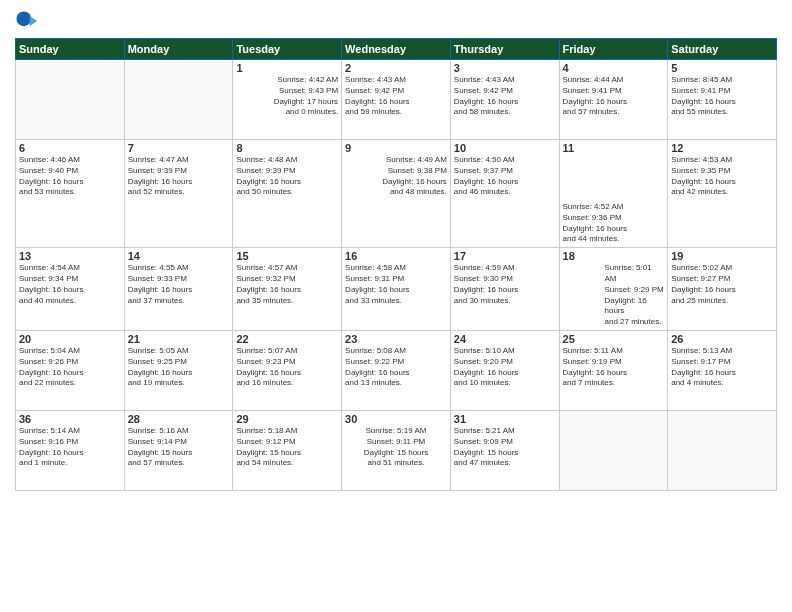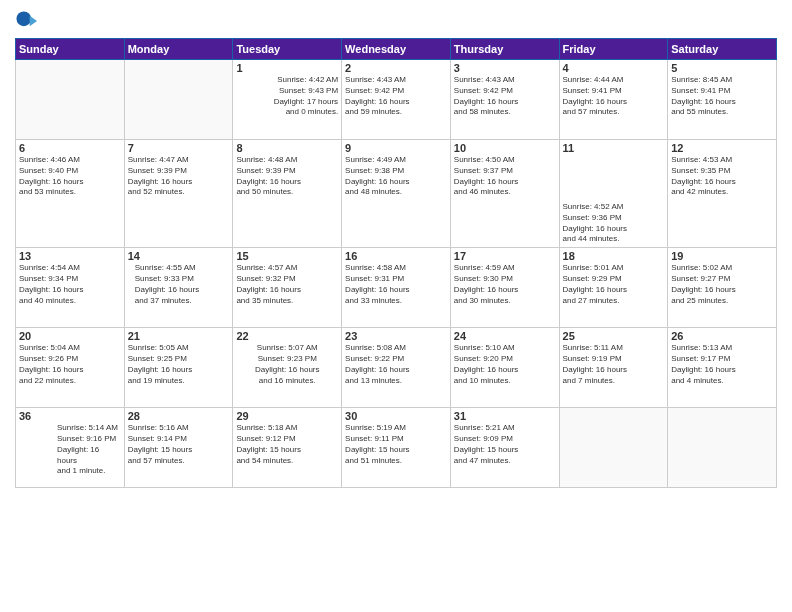--- a/index.html
+++ b/index.html
@@ -59,21 +59,21 @@
       font-size: 14px;
       color: #333;
       margin-top: 2px;
     }
     .calendar {
       width: 100%;
       border-collapse: collapse;
       table-layout: fixed;
     }
     .calendar th {
-      background: #4c1d95;
+      background: #14532d;
       color: #fff;
       font-size: 11px;
       font-weight: bold;
       padding: 4px 3px;
       text-align: left;
       border: 1px solid #1a5fa8;
     }
     .calendar td {
       border: 1px solid #ccc;
       vertical-align: top;
@@ -188,21 +188,21 @@
           </td>
           <td>
             <span class="day-num">8</span>
             <div class="day-info" style="white-space: pre-line;">Sunrise: 4:48 AM
 Sunset: 9:39 PM
 Daylight: 16 hours
 and 50 minutes.</div>
           </td>
           <td>
             <span class="day-num">9</span>
-            <div class="day-info" style="white-space: pre-line;">Sunrise: 4:49 AM
+            <div class="day-info" style="white-space: pre-line; text-align: right;">Sunrise: 4:49 AM
 Sunset: 9:38 PM
 Daylight: 16 hours
 and 48 minutes.</div>
           </td>
           <td>
             <span class="day-num">10</span>
             <div class="day-info" style="white-space: pre-line;">Sunrise: 4:50 AM
 Sunset: 9:37 PM
 Daylight: 16 hours
 and 46 minutes.</div>
@@ -225,21 +225,21 @@
         <tr>
           <td>
             <span class="day-num">13</span>
             <div class="day-info" style="white-space: pre-line;">Sunrise: 4:54 AM
 Sunset: 9:34 PM
 Daylight: 16 hours
 and 40 minutes.</div>
           </td>
           <td>
             <span class="day-num">14</span>
-            <div class="day-info" style="white-space: pre-line; margin-left: 7px;">Sunrise: 4:55 AM
+            <div class="day-info" style="white-space: pre-line;">Sunrise: 4:55 AM
 Sunset: 9:33 PM
 Daylight: 16 hours
 and 37 minutes.</div>
           </td>
           <td>
             <span class="day-num">15</span>
             <div class="day-info" style="white-space: pre-line;">Sunrise: 4:57 AM
 Sunset: 9:32 PM
 Daylight: 16 hours
 and 35 minutes.</div>
@@ -253,21 +253,21 @@
           </td>
           <td>
             <span class="day-num">17</span>
             <div class="day-info" style="white-space: pre-line;">Sunrise: 4:59 AM
 Sunset: 9:30 PM
 Daylight: 16 hours
 and 30 minutes.</div>
           </td>
           <td>
             <span class="day-num">18</span>
-            <div class="day-info" style="white-space: pre-line;">Sunrise: 5:01 AM
+            <div class="day-info" style="white-space: pre-line; margin-left: 42px;">Sunrise: 5:01 AM
 Sunset: 9:29 PM
 Daylight: 16 hours
 and 27 minutes.</div>
           </td>
           <td>
             <span class="day-num">19</span>
             <div class="day-info" style="white-space: pre-line;">Sunrise: 5:02 AM
 Sunset: 9:27 PM
 Daylight: 16 hours
 and 25 minutes.</div>
@@ -283,21 +283,21 @@
           </td>
           <td>
             <span class="day-num">21</span>
             <div class="day-info" style="white-space: pre-line;">Sunrise: 5:05 AM
 Sunset: 9:25 PM
 Daylight: 16 hours
 and 19 minutes.</div>
           </td>
           <td>
             <span class="day-num">22</span>
-            <div class="day-info" style="white-space: pre-line; text-align: center;">Sunrise: 5:07 AM
+            <div class="day-info" style="white-space: pre-line;">Sunrise: 5:07 AM
 Sunset: 9:23 PM
 Daylight: 16 hours
 and 16 minutes.</div>
           </td>
           <td>
             <span class="day-num">23</span>
             <div class="day-info" style="white-space: pre-line;">Sunrise: 5:08 AM
 Sunset: 9:22 PM
 Daylight: 16 hours
 and 13 minutes.</div>
@@ -320,42 +320,42 @@
             <span class="day-num">26</span>
             <div class="day-info" style="white-space: pre-line;">Sunrise: 5:13 AM
 Sunset: 9:17 PM
 Daylight: 16 hours
 and 4 minutes.</div>
           </td>
         </tr>
         <tr>
           <td>
             <span class="day-num">36</span>
-            <div class="day-info" style="white-space: pre-line; margin-left: 38px;">Sunrise: 5:14 AM
+            <div class="day-info" style="white-space: pre-line;">Sunrise: 5:14 AM
 Sunset: 9:16 PM
 Daylight: 16 hours
 and 1 minute.</div>
           </td>
           <td>
             <span class="day-num">28</span>
             <div class="day-info" style="white-space: pre-line;">Sunrise: 5:16 AM
 Sunset: 9:14 PM
 Daylight: 15 hours
 and 57 minutes.</div>
           </td>
           <td>
             <span class="day-num">29</span>
             <div class="day-info" style="white-space: pre-line;">Sunrise: 5:18 AM
 Sunset: 9:12 PM
 Daylight: 15 hours
 and 54 minutes.</div>
           </td>
           <td>
             <span class="day-num">30</span>
-            <div class="day-info" style="white-space: pre-line;">Sunrise: 5:19 AM
+            <div class="day-info" style="white-space: pre-line; text-align: center;">Sunrise: 5:19 AM
 Sunset: 9:11 PM
 Daylight: 15 hours
 and 51 minutes.</div>
           </td>
           <td>
             <span class="day-num">31</span>
             <div class="day-info" style="white-space: pre-line;">Sunrise: 5:21 AM
 Sunset: 9:09 PM
 Daylight: 15 hours
 and 47 minutes.</div>

